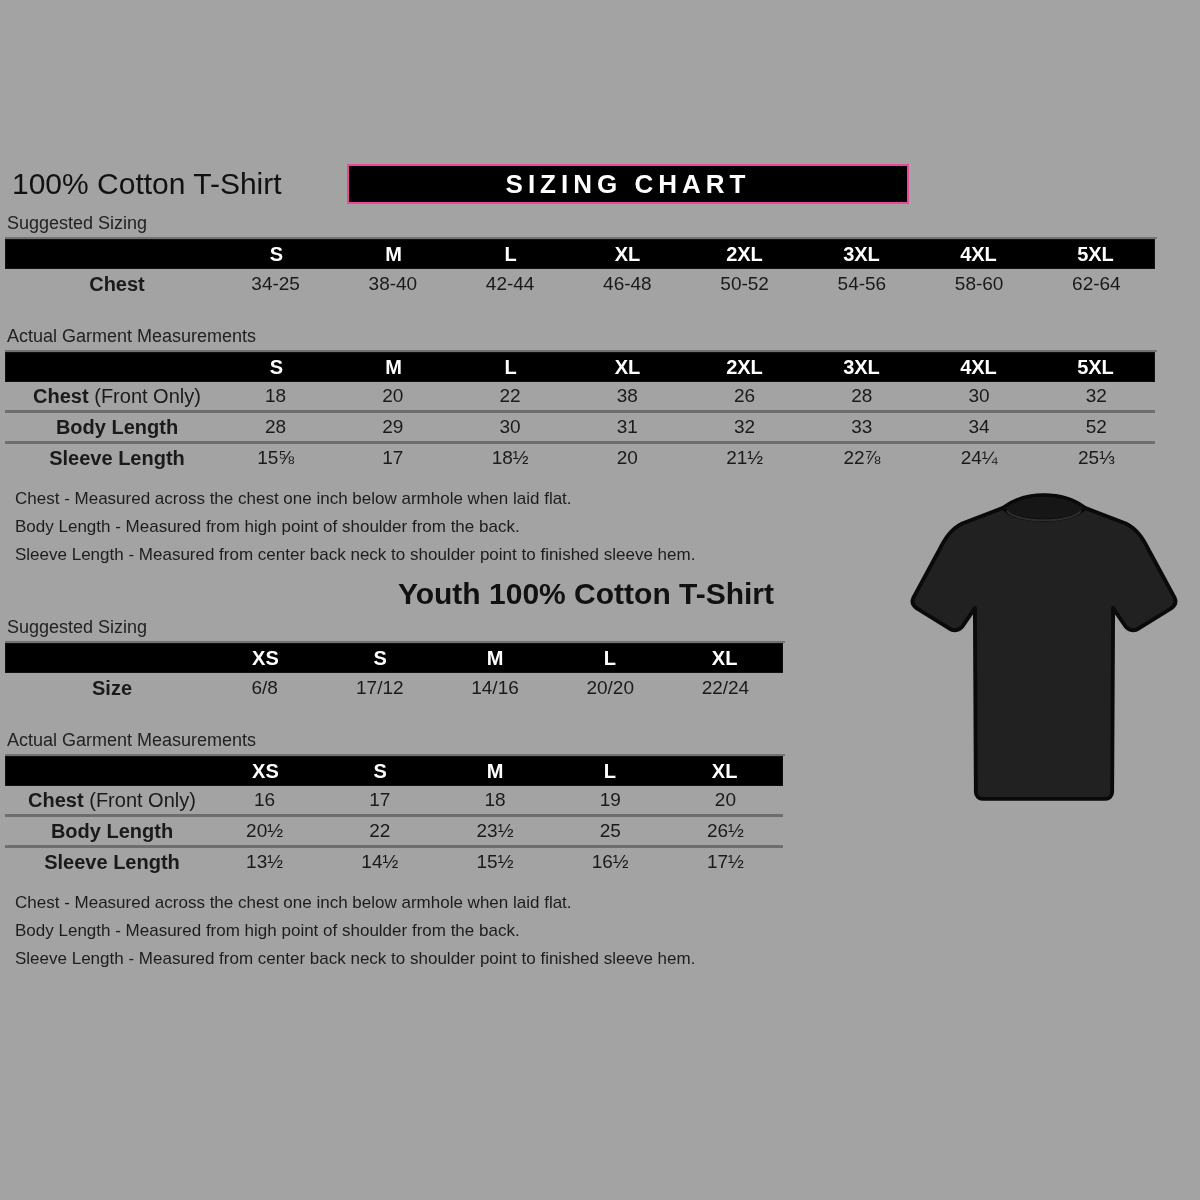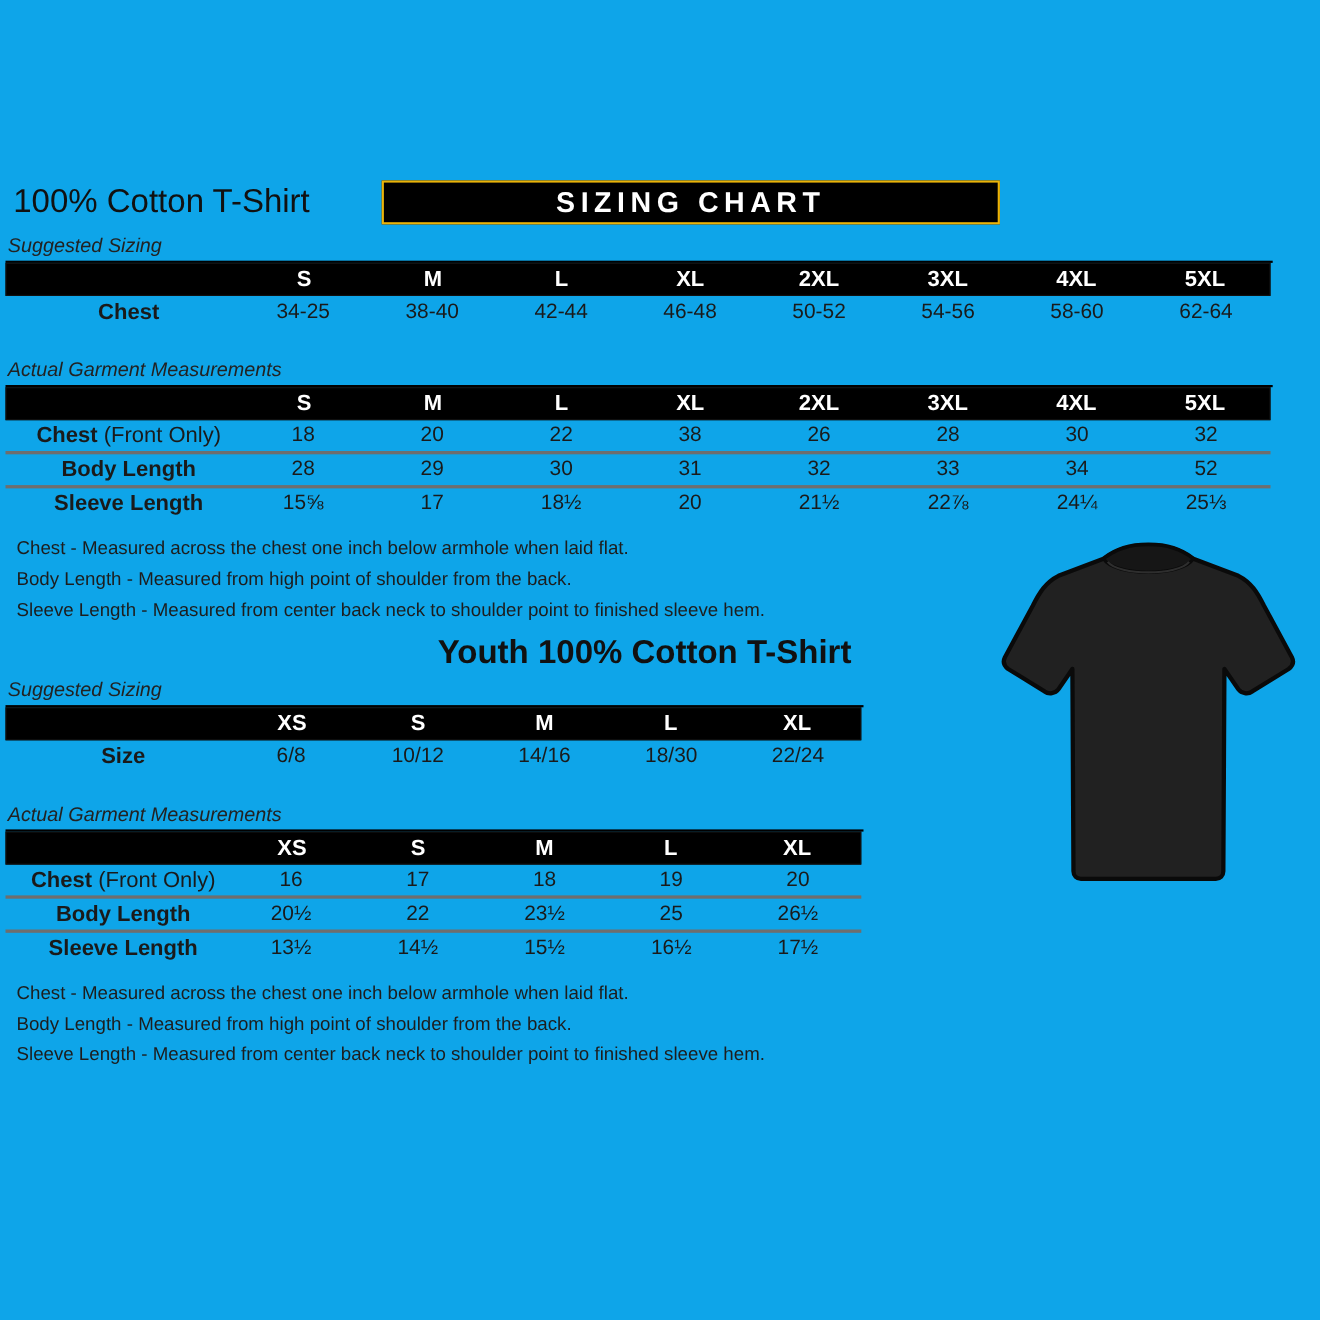--- a/index.html
+++ b/index.html
@@ -1,35 +1,35 @@
 <!DOCTYPE html>
 <html><head>
 <meta charset="utf-8">
 <style>
   html,body { margin:0; padding:0; }
   body {
     width:1200px; height:1200px; background:#ffffff;
     font-family:"Liberation Sans","DejaVu Sans",sans-serif;
     color:#1c1c1c;
   }
-  .page { position:relative; width:1200px; height:1200px; overflow:hidden; background:#0ea5e9; }
+  .page { position:relative; width:1200px; height:1200px; overflow:hidden; background:#a3a3a3; }
   .content { position:absolute; top:164px; left:5px; width:1160px; }
 
   
   .header-row { display:flex; align-items:center; }
   .doc-title { font-size:30px; width:335px; padding-left:7px; letter-spacing:0; color:#111; }
   .banner {
     width:558px; height:36px; background:#000; color:#fff;
-    border:2px solid #eab308;
+    border:2px solid #ec4899;
     font-weight:bold; font-size:26px; letter-spacing:5px;
     display:flex; align-items:center; justify-content:center;
   }
 
   
-  .sec-label { font-size:18px; color:#222; padding:2px 0 3px 2px; border-bottom:2px solid #000000;font-style:italic; }
+  .sec-label { font-size:18px; color:#222; padding:2px 0 3px 2px; border-bottom:2px solid #737373; }
   .w-adult { width:1150px; }
   .w-youth { width:778px; }
 
   
   .tbl { }
   .thead {
     display:flex; align-items:center; background:#000; color:#fff;
     height:28px; font-weight:bold; font-size:20px; border:1px solid #111;
   }
   .trow { display:flex; align-items:center; min-height:28px; font-size:19px; color:#1a1a1a; }
@@ -152,23 +152,23 @@
         <div class="tlabel"></div>
         <div class="tcell">XS</div>
         <div class="tcell">S</div>
         <div class="tcell">M</div>
         <div class="tcell">L</div>
         <div class="tcell">XL</div>
       </div>
       <div class="trow">
         <div class="tlabel">Size</div>
         <div class="tcell">6/8</div>
-        <div class="tcell">10/12</div>
+        <div class="tcell">17/12</div>
         <div class="tcell">14/16</div>
-        <div class="tcell">18/30</div>
+        <div class="tcell">20/20</div>
         <div class="tcell">22/24</div>
       </div>
     </div>
 
     <div class="sec-label w-youth mt-actual">Actual Garment Measurements</div>
     <div class="tbl w-youth">
       <div class="thead">
         <div class="tlabel"></div>
         <div class="tcell">XS</div>
         <div class="tcell">S</div>

